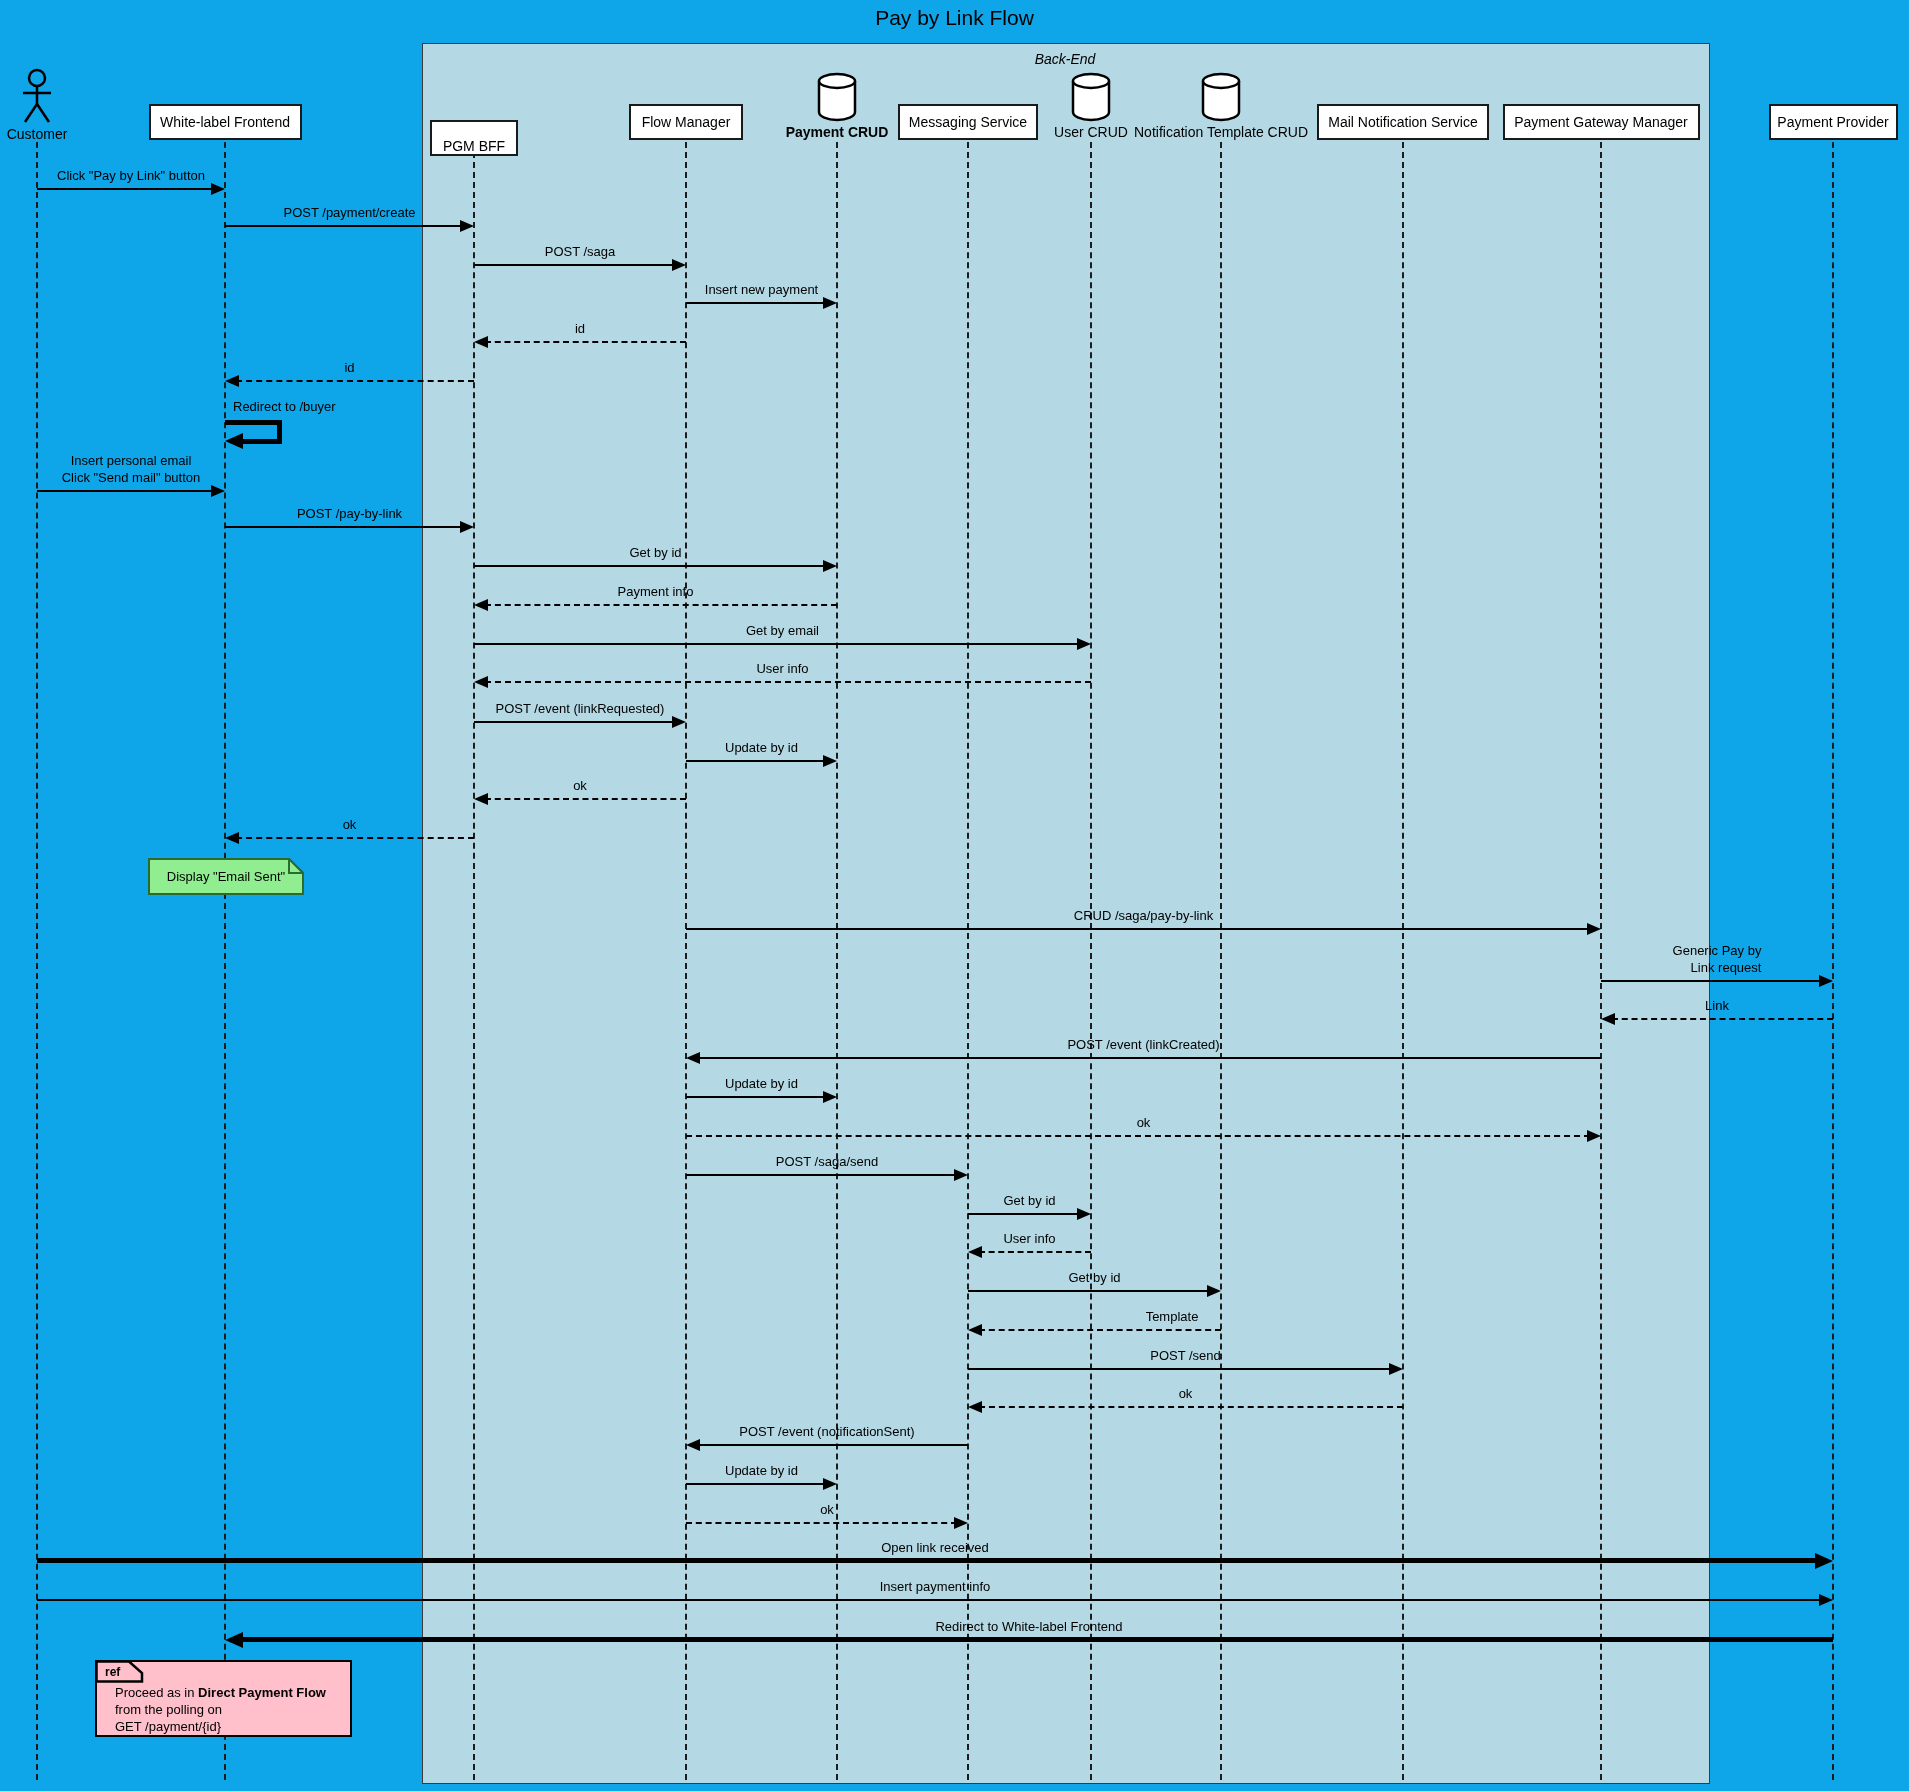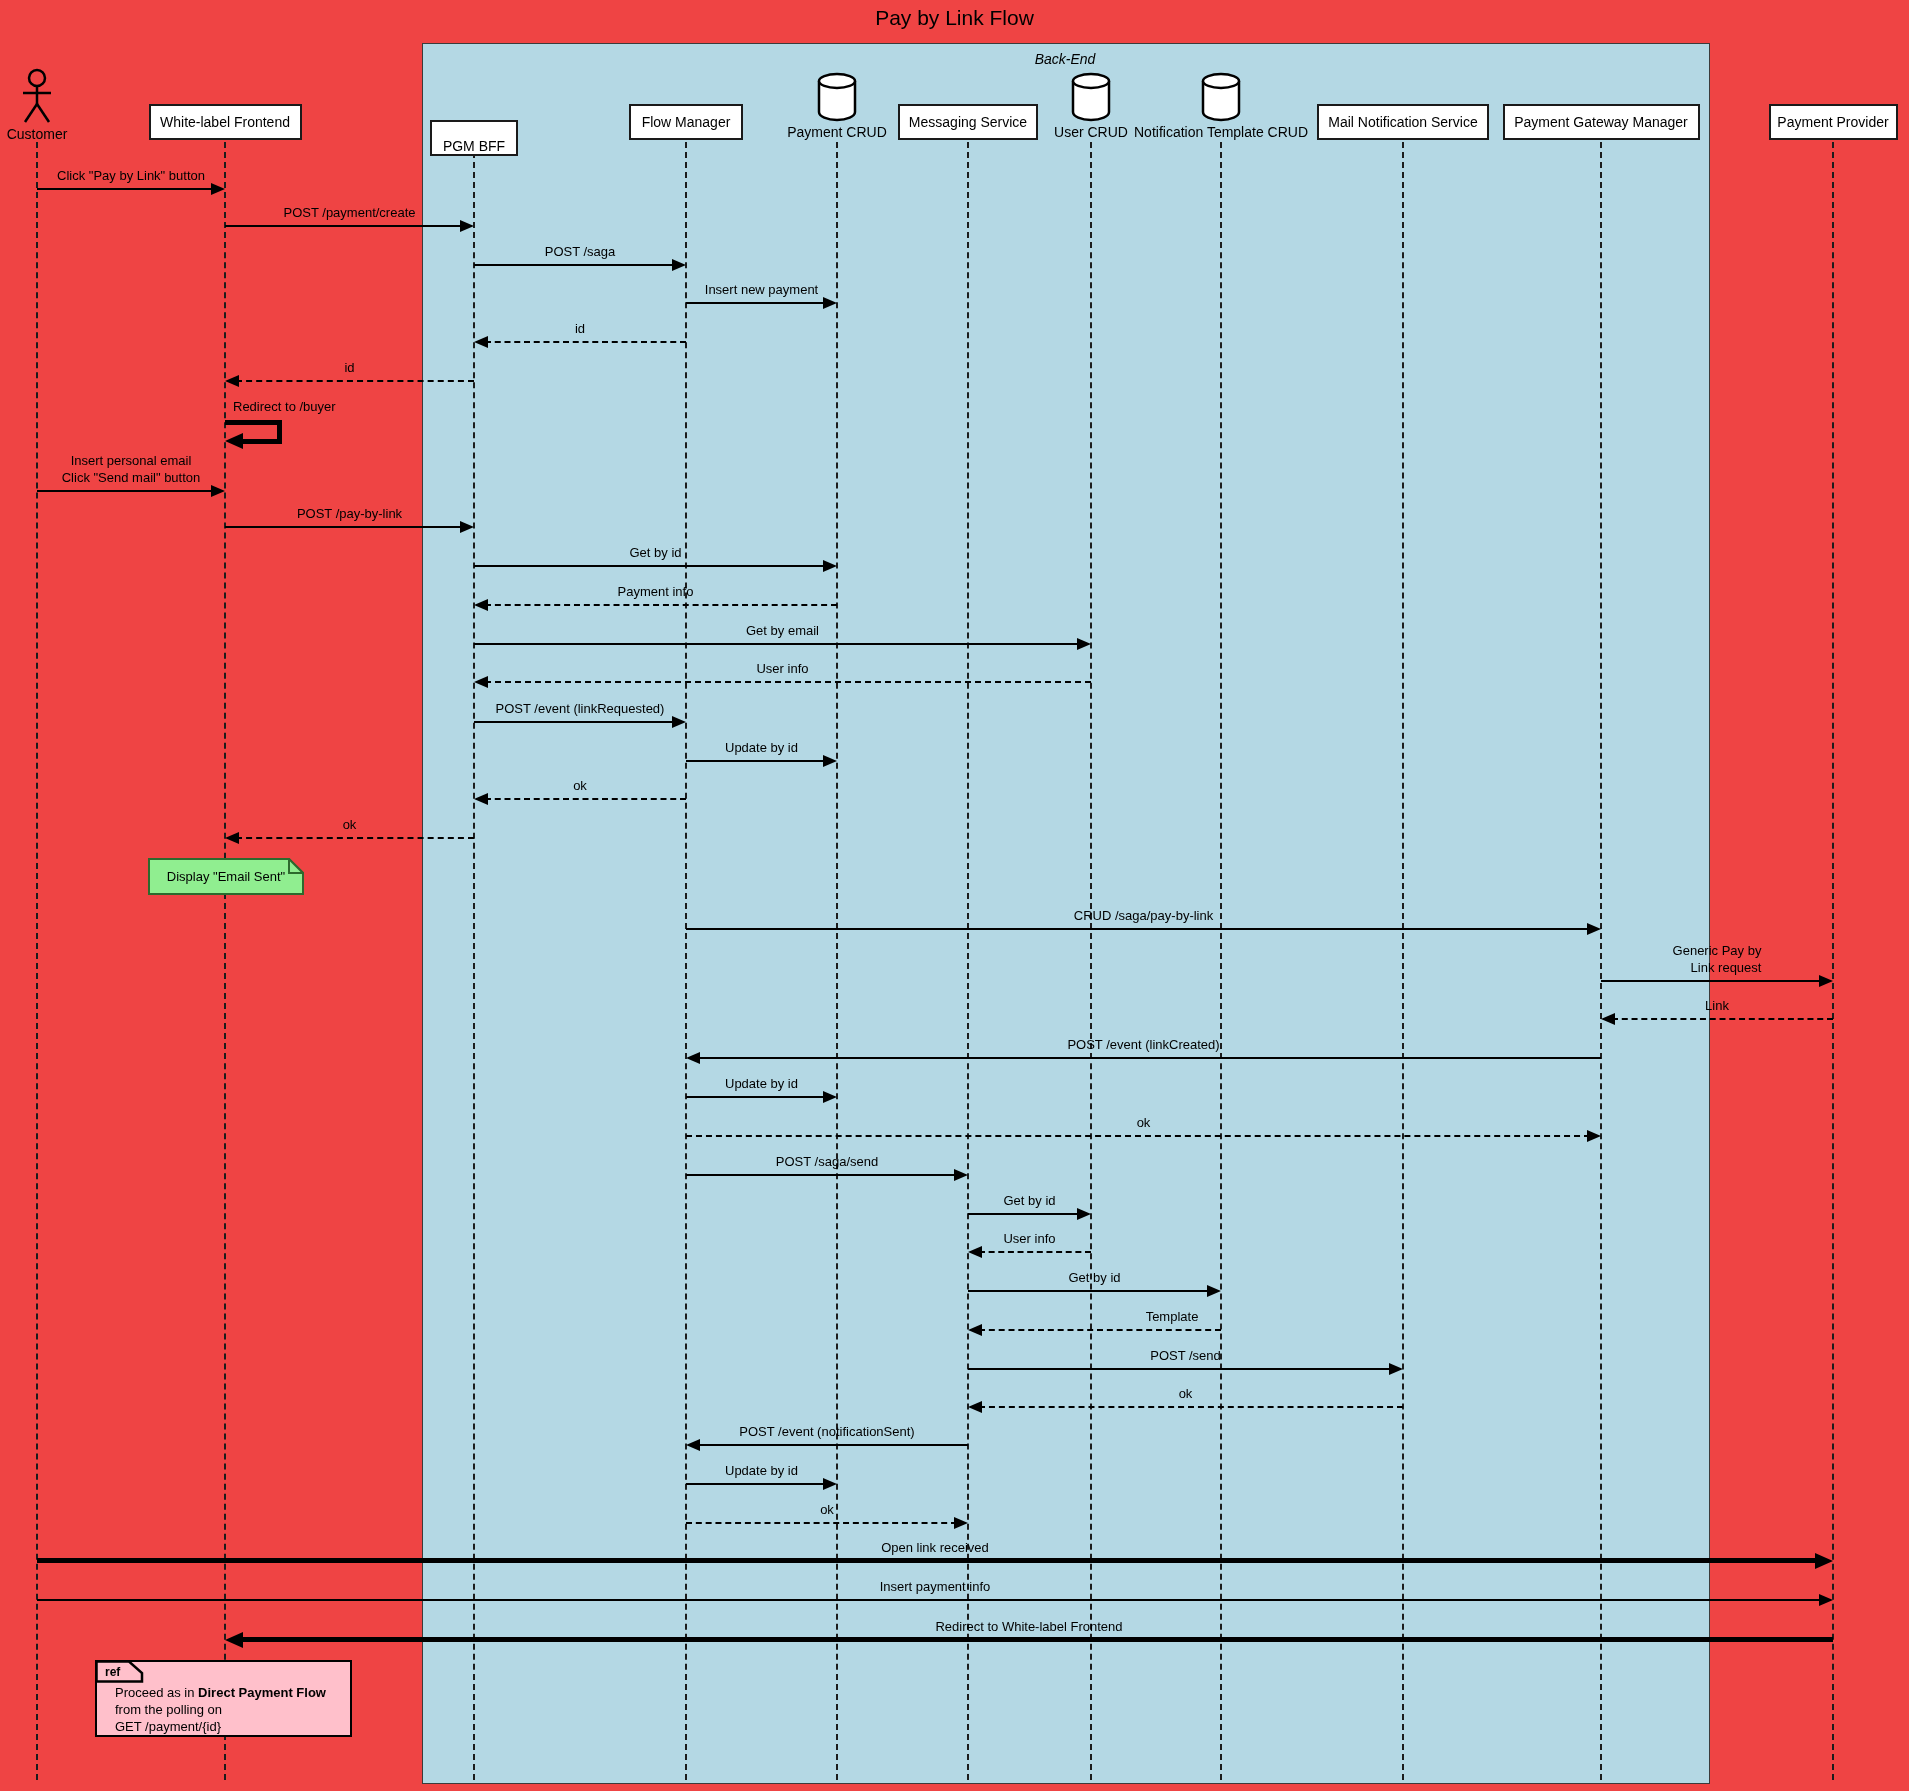--- a/index.html
+++ b/index.html
@@ -1,16 +1,16 @@
 <!DOCTYPE html>
 <html><head>
 <meta charset="utf-8">
 <style>
   html,body{margin:0;padding:0;background:#fff;}
-  #canvas{position:relative;width:1909px;height:1791px;background:#ef4444;overflow:hidden;
+  #canvas{position:relative;width:1909px;height:1791px;background:#0ea5e9;overflow:hidden;
           font-family:"Liberation Sans",sans-serif;color:#000;}
   #title{position:absolute;top:6px;left:0;width:100%;text-align:center;font-size:21px;
          font-weight:normal;margin:0;}
   #frame{position:absolute;z-index:1;}
   #frame-label{position:absolute;z-index:2;text-align:center;font-size:14px;}
   .lifeline{position:absolute;width:0;border-left:2px dashed #1c1c1c;z-index:2;}
   .pbox{position:absolute;background:#fff;border:2px solid #1a1a1a;display:flex;
         align-items:center;justify-content:center;font-size:14px;z-index:4;text-align:center;}
   .plabel{position:absolute;font-size:14px;text-align:center;transform:translateX(-50%);
           white-space:nowrap;z-index:4;}
@@ -54,21 +54,21 @@
       </div>
       <div class="lifeline" style="left: 685px; top: 142px; height: 1638px;"></div>
       <div class="pbox" style="left: 629px; top: 104px; width: 110px; height: 32px;">
         <span>Flow Manager</span>
       </div>
       <div class="lifeline" style="left: 836px; top: 142px; height: 1638px;"></div>
       <div class="picon" style="left: 816px; top: 72px; width: 42px; height: 50px;"><svg width="42" height="50" viewBox="0 0 42 50">
           <path d="M3 9 L3 40 A18 8 0 0 0 39 40 L39 9" fill="#fff" stroke="#000" stroke-width="2.5"></path>
           <ellipse cx="21" cy="9" rx="18" ry="7" fill="#fff" stroke="#000" stroke-width="2.5"></ellipse>
         </svg></div>
-      <div class="plabel" style="left: 837px; top: 124px;">Payment CRUD</div>
+      <div class="plabel" style="left: 837px; top: 124px; font-weight: bold;">Payment CRUD</div>
       <div class="lifeline" style="left: 967px; top: 142px; height: 1638px;"></div>
       <div class="pbox" style="left: 898px; top: 104px; width: 136px; height: 32px;">
         <span>Messaging Service</span>
       </div>
       <div class="lifeline" style="left: 1090px; top: 142px; height: 1638px;"></div>
       <div class="picon" style="left: 1070px; top: 72px; width: 42px; height: 50px;"><svg width="42" height="50" viewBox="0 0 42 50">
           <path d="M3 9 L3 40 A18 8 0 0 0 39 40 L39 9" fill="#fff" stroke="#000" stroke-width="2.5"></path>
           <ellipse cx="21" cy="9" rx="18" ry="7" fill="#fff" stroke="#000" stroke-width="2.5"></ellipse>
         </svg></div>
       <div class="plabel" style="left: 1091px; top: 124px;">User CRUD</div>

